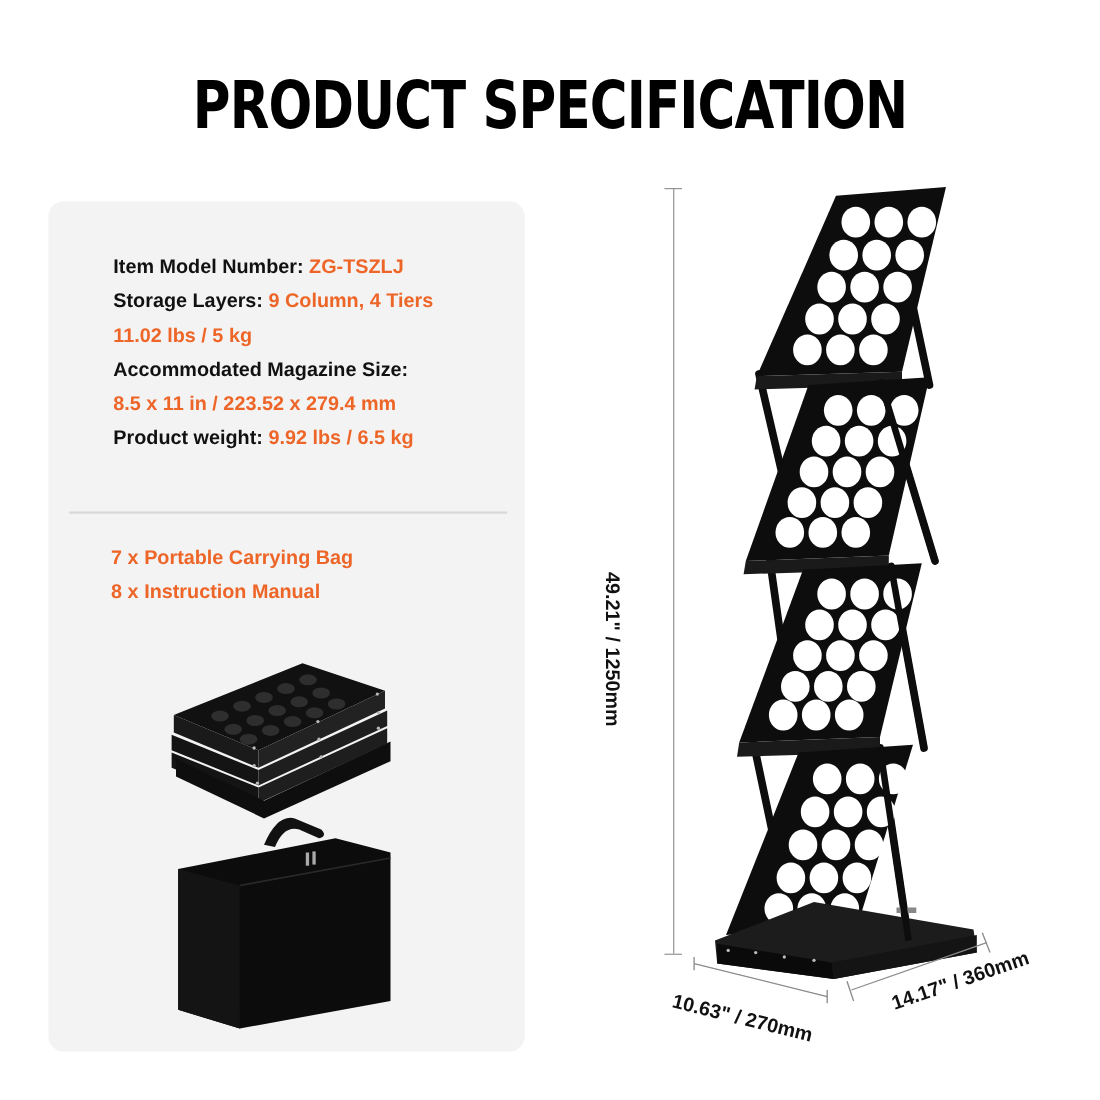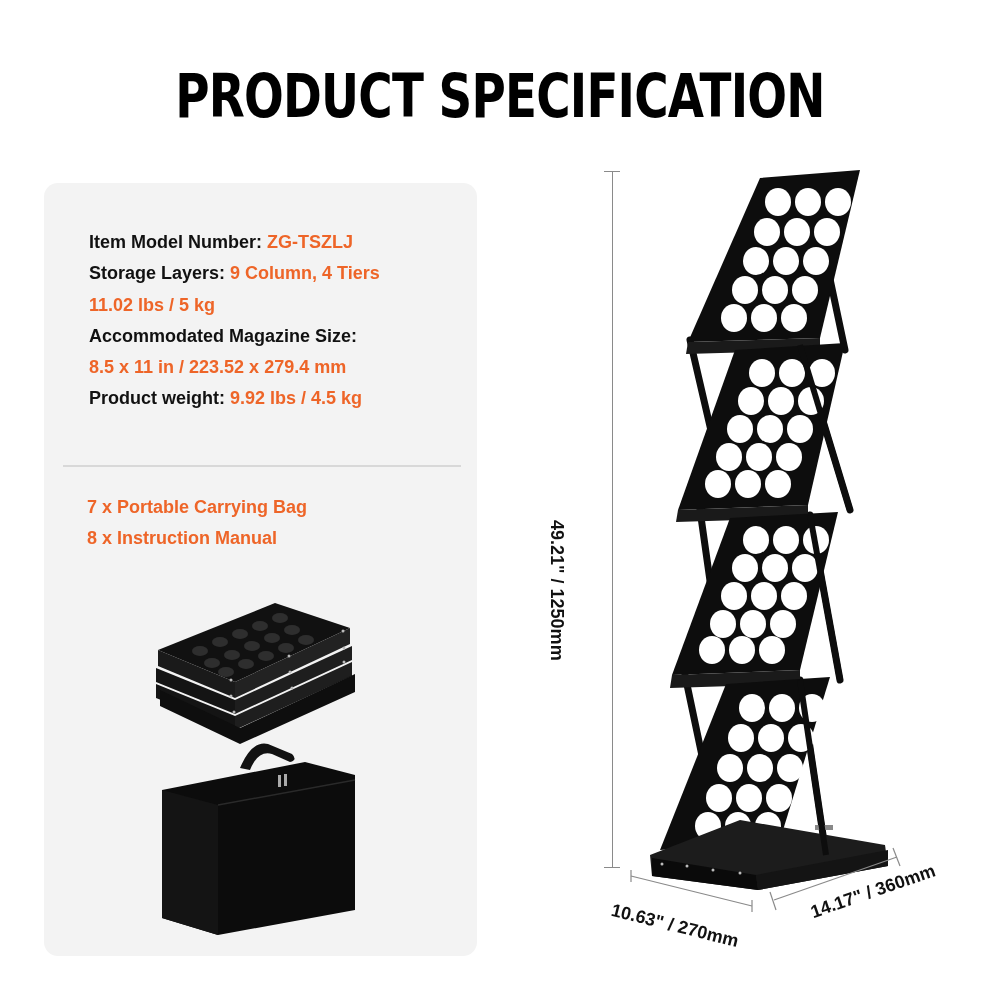--- a/index.html
+++ b/index.html
@@ -1,20 +1,20 @@
 <!DOCTYPE html>
 <html><head>
 <meta charset="utf-8">
 <style>
   html,body{margin:0;padding:0;background:#ffffff;}
   body{width:1000px;height:1000px;position:relative;overflow:hidden;font-family:"Liberation Sans",sans-serif;}
   .title{position:absolute;left:0;top:58px;width:1000px;text-align:center;font-family:"DejaVu Sans",sans-serif;font-weight:bold;font-size:60px;letter-spacing:-1px;color:#000;transform:scaleX(0.78);transform-origin:center;line-height:76px;}
   .panel{position:absolute;left:44px;top:183px;width:433px;height:773px;background:#f3f3f3;border-radius:14px;}
   .specs{position:absolute;left:89px;top:227px;}
-  .row{font-size:18px;font-weight:bold;line-height:31.3px;height:31.3px;white-space:nowrap;color:#111;}
+  .row{font-size:18px;font-weight:bold;line-height:31.3px;height:31.3px;white-space:nowrap;color:#111;margin-left:14px;}
   .val{color:#ee6528;}
   .divider{position:absolute;left:63px;top:465px;width:398px;height:2px;background:#d8d8d8;}
   .acc{position:absolute;left:87px;top:492px;}
   .dim-v-line{position:absolute;left:612px;top:171px;width:1px;height:696px;background:#8a8a8a;}
   .dim-v-cap{position:absolute;width:16px;height:1px;background:#8a8a8a;left:604px;}
   .dim-v-text{position:absolute;left:567px;top:520px;width:0;height:0;}
   .dim-v-text span{position:absolute;left:0;top:0;transform:rotate(90deg);transform-origin:left top;white-space:nowrap;font-size:18px;font-weight:bold;color:#111;}
   .dim-a{position:absolute;left:614px;top:900px;font-size:18px;font-weight:bold;color:#111;transform:rotate(14deg);transform-origin:left top;white-space:nowrap;}
   .dim-b{position:absolute;left:808px;top:903px;font-size:18px;font-weight:bold;color:#111;transform:rotate(-19deg);transform-origin:left top;white-space:nowrap;}
   svg{position:absolute;left:0;top:0;}
@@ -25,21 +25,21 @@
 <div class="title">PRODUCT SPECIFICATION</div>
 
 <div class="panel"></div>
 
 <div class="specs">
   <div class="row"><span>Item Model Number: </span><span class="val">ZG-TSZLJ</span></div>
   <div class="row"><span>Storage Layers: </span><span class="val">9 Column, 4 Tiers</span></div>
   <div class="row"><span class="val">11.02 lbs / 5 kg</span></div>
   <div class="row"><span>Accommodated Magazine Size:</span></div>
   <div class="row"><span class="val">8.5 x 11 in / 223.52 x 279.4 mm</span></div>
-  <div class="row"><span>Product weight: </span><span class="val">9.92 lbs / 4.5 kg</span></div>
+  <div class="row"><span>Product weight: </span><span class="val">9.92 lbs / 6.5 kg</span></div>
 </div>
 
 <div class="divider"></div>
 
 <div class="acc">
   <div class="row val">7 x Portable Carrying Bag</div>
   <div class="row val">8 x Instruction Manual</div>
 </div>
 
 <svg width="1000" height="1000" viewBox="0 0 1000 1000">

